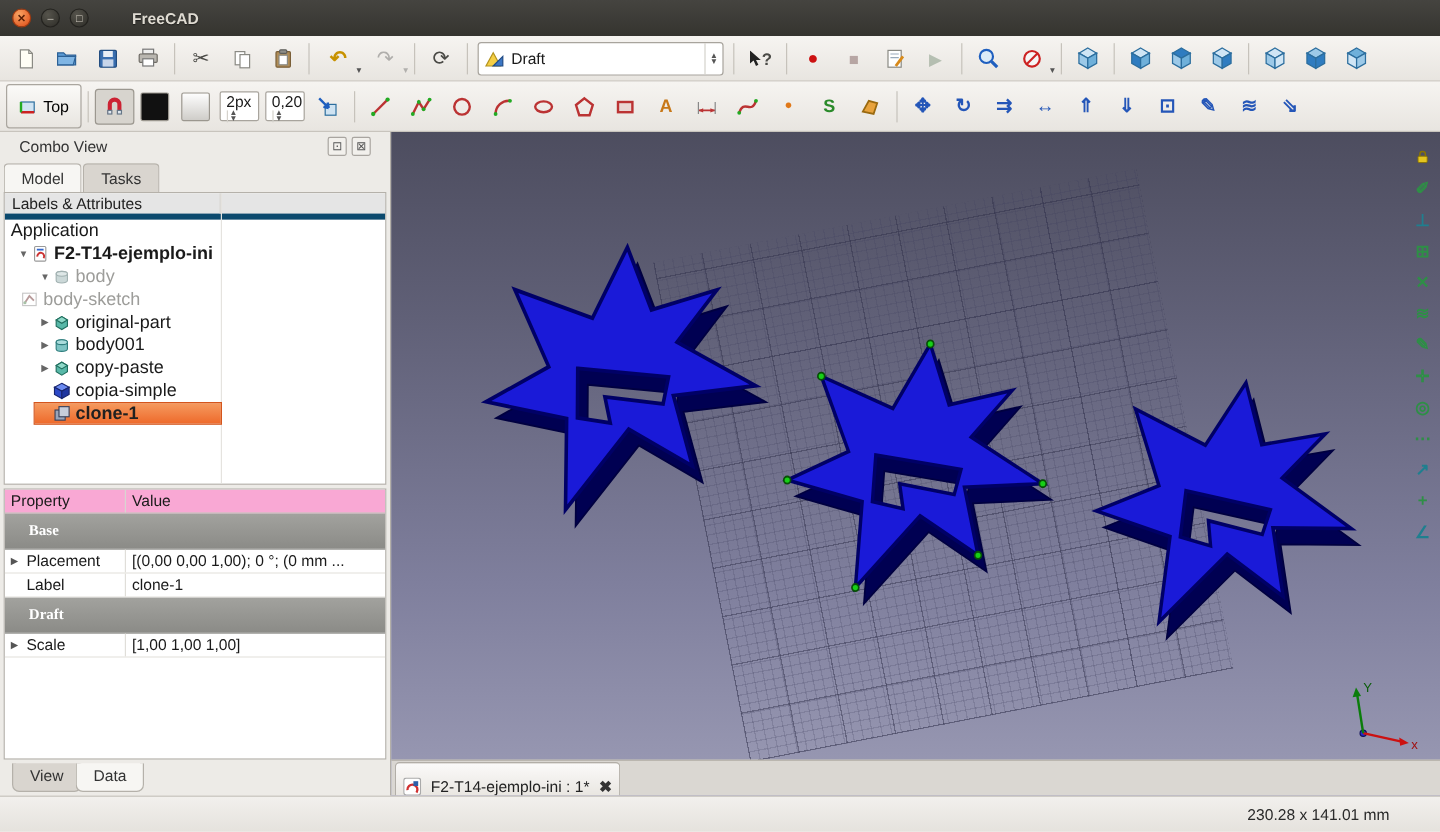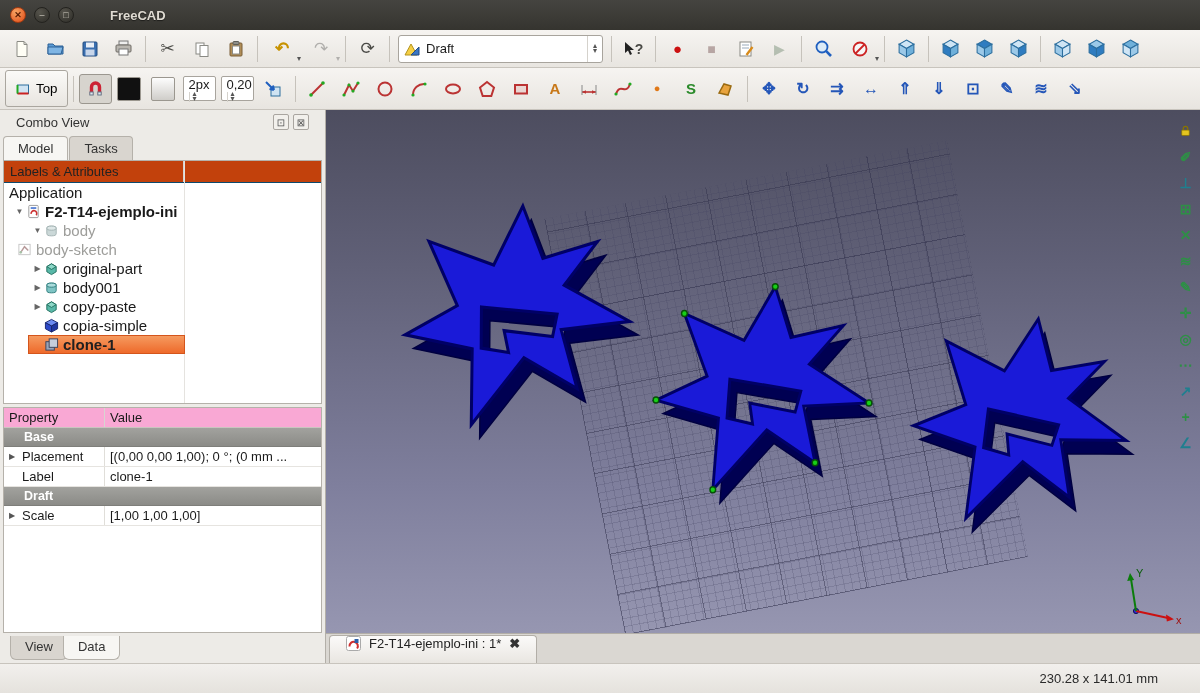--- a/index.html
+++ b/index.html
@@ -55,21 +55,21 @@
   .panel-head { flex:0 0 24px; display:flex; align-items:center; padding:0 16px; color:#333; }
   .phspacer { flex:1; }
   .phbtn { width:16px; height:16px; border:1px solid #a9a5a0; background:#f2f0ec; border-radius:2px;
     font-size:10px; color:#555; display:flex; align-items:center; justify-content:center; margin-left:4px; }
   .cv-tabs { flex:0 0 26px; display:flex; align-items:flex-end; padding:0 3px; gap:1px; }
   .cv-tab { padding:4px 14px 4px; border:1px solid #b5b1aa; border-bottom:none; border-radius:4px 4px 0 0;
     background:#d9d5cf; color:#333; }
   .cv-tab.active { background:#f7f6f3; }
   .tree-wrap { flex:1; margin:0 3px; background:#fff; border:1px solid #b5b1aa; position:relative; overflow:hidden; min-height:0; }
   .tree-colline { position:absolute; left:180px; top:0; bottom:0; width:1px; background:#e5e3df; }
-  .tree-header { height:22px; display:flex; align-items:center; background:#c2410c; border-bottom:1px solid #0c4a6e; }
+  .tree-header { height:22px; display:flex; align-items:center; background:#e5e5e5; border-bottom:5px solid #0c4a6e; }
   .tree-header .thcell { width:180px; padding-left:6px; border-right:1px solid #d8d5d0; height:100%; display:flex; align-items:center; color:#222; }
   .trow { height:19px; display:flex; align-items:center; position:relative; white-space:nowrap; }
   .exp { flex:0 0 13px; text-align:center; font-size:8px; color:#666; z-index:2; }
   .noexp { flex:0 0 13px; }
   .ticon { flex:0 0 15px; width:15px; height:15px; margin-right:4px; z-index:2; }
   .tlabel { font-size:15px; z-index:2; }
   .muted .tlabel { color:#9d9d9a; }
   .muted .ticon { opacity:.55; filter:grayscale(65%); }
   .bold .tlabel { font-weight:bold; }
   .trow.selected::before { content:""; position:absolute; left:24px; width:155px; top:0; bottom:0;
@@ -78,22 +78,22 @@
   .ind0 { padding-left:5px; } .ind1 { padding-left:9px; } .ind2 { padding-left:27px; } .ind3 { }
 
   
   .props { flex:0 0 226px; margin:3px; background:#fff; border:1px solid #b5b1aa; overflow:hidden; font-size:13px; }
   .prow { height:20px; display:flex; align-items:center; border-bottom:1px solid #e6e4e0; }
   .prow.header { background:#f9a8d4; border-bottom:1px solid #c9c5bf; }
   .pname { flex:0 0 100px; width:100px; padding-left:5px; display:flex; align-items:center; gap:3px; height:100%; }
   .pval { flex:1; border-left:1px solid #e0ded9; padding-left:5px; height:100%; display:flex; align-items:center;
     white-space:nowrap; overflow:hidden; }
   .prow.header .pval { border-left:1px solid #d8d5d0; }
-  .pgroup { height:19px; background:linear-gradient(#a2a29e,#8b8b87); color:#fff; font-weight:bold;
-    display:flex; align-items:center; padding-left:20px; font-size:12.5px; border-bottom:1px solid #7e7e7a; }
+  .pgroup { height:30px; background:linear-gradient(#a2a29e,#8b8b87); color:#fff; font-weight:bold;
+    display:flex; align-items:center; padding-left:20px; font-size:12.5px; border-bottom:1px solid #7e7e7a;font-family:Liberation Serif, serif; }
   .pexp { font-size:8px; color:#555; width:10px; }
 
   .cv-bottom-tabs { flex:0 0 27px; display:flex; align-items:flex-start; padding-left:10px; }
   .bt-tab { padding:3px 14px 5px; border:1px solid #b5b1aa; border-top:none; border-radius:0 0 6px 6px;
     background:#d9d5cf; margin-right:-5px; color:#333; }
   .bt-tab.active { background:#f7f6f3; position:relative; z-index:2; }
 
   
   .viewport { flex:1; position:relative; overflow:hidden;
     background:linear-gradient(180deg,#4d4d5f 0%, #606077 28%, #7f7f9d 68%, #9b9bb5 100%); }
@@ -104,21 +104,21 @@
       repeating-linear-gradient(0deg,  rgba(66,66,96,.25) 0 1px, transparent 1px 8px),
       repeating-linear-gradient(90deg, rgba(66,66,96,.25) 0 1px, transparent 1px 8px); }
   .stars { position:absolute; inset:0; width:100%; height:100%; }
   .right-tb { position:absolute; top:8px; right:2px; display:flex; flex-direction:column; gap:1px; z-index:6; }
   .rtb { width:25px; height:25px; border:none; background:transparent; display:flex; align-items:center;
     justify-content:center; font-size:14px; font-weight:bold; color:#2e8f46; line-height:1; }
   .rtb.teal { color:#1f7f8f; }
   .axisview { position:absolute; right:16px; bottom:38px; z-index:5; }
   .doc-tabbar { position:absolute; left:0; right:0; bottom:0; height:30px; background:#dad7d2;
     border-top:1px solid #b2aea7; display:flex; align-items:flex-end; padding-left:3px; z-index:7; }
-  .doc-tab { height:28px; display:flex; align-items:flex-start; gap:8px; padding:0 16px;
+  .doc-tab { height:28px; display:flex; align-items:flex-end; gap:8px; padding:0 6px;
     background:linear-gradient(#fbfaf9,#e9e6e1); border:1px solid #b2aea7; border-bottom:none;
     border-radius:4px 4px 0 0; color:#222; }
   .doc-close { font-size:13px; font-weight:bold; color:#333; }
 
   
   .statusbar { flex:0 0 30px; background:linear-gradient(#f2f0ed,#e5e2dd); border-top:1px solid #c8c4bd;
     display:flex; align-items:center; justify-content:flex-end; padding-right:42px; color:#2a2a2a; }
 </style>
 </head>
 <body>

